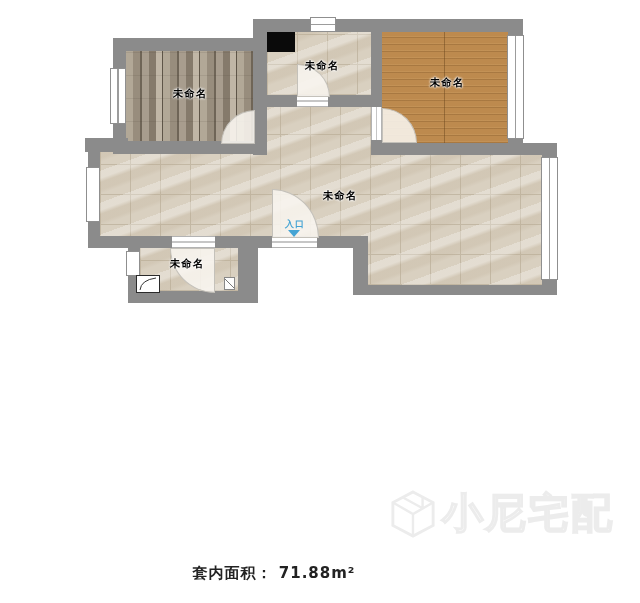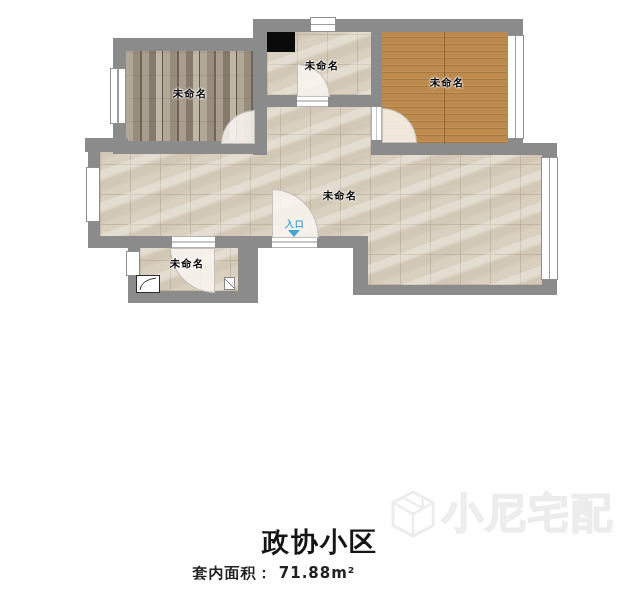--- a/index.html
+++ b/index.html
@@ -116,21 +116,20 @@
 
     <div class="abs room-label" style="left:190px;top:94px;">未命名</div>
     <div class="abs room-label" style="left:322px;top:66px;">未命名</div>
     <div class="abs room-label" style="left:447px;top:83px;">未命名</div>
     <div class="abs room-label" style="left:340px;top:196px;">未命名</div>
     <div class="abs room-label" style="left:187px;top:264px;">未命名</div>
     <div class="abs entrance-label" style="left:285px;top:218px;">入口</div>
     <div class="abs entrance-arrow" style="left:288px;top:230px;"></div>
   </div>
 
-  <div class="title">政协小区</div>
   <div class="area-line">
     <span>套内面积：</span>
     <span>71.88m²</span>
   </div>
 
   <div class="watermark">
     <svg width="46" height="50" viewBox="0 0 48 52">
       <polygon points="24,3 45,14 45,38 24,49 3,38 3,14" fill="none" stroke="#ececec" stroke-width="3"></polygon>
       <path d="M3 14 L24 26 L45 14 M24 26 L24 49 M14 9 L34 20 M34 20 L34 9" fill="none" stroke="#ececec" stroke-width="2.5"></path>
     </svg>

